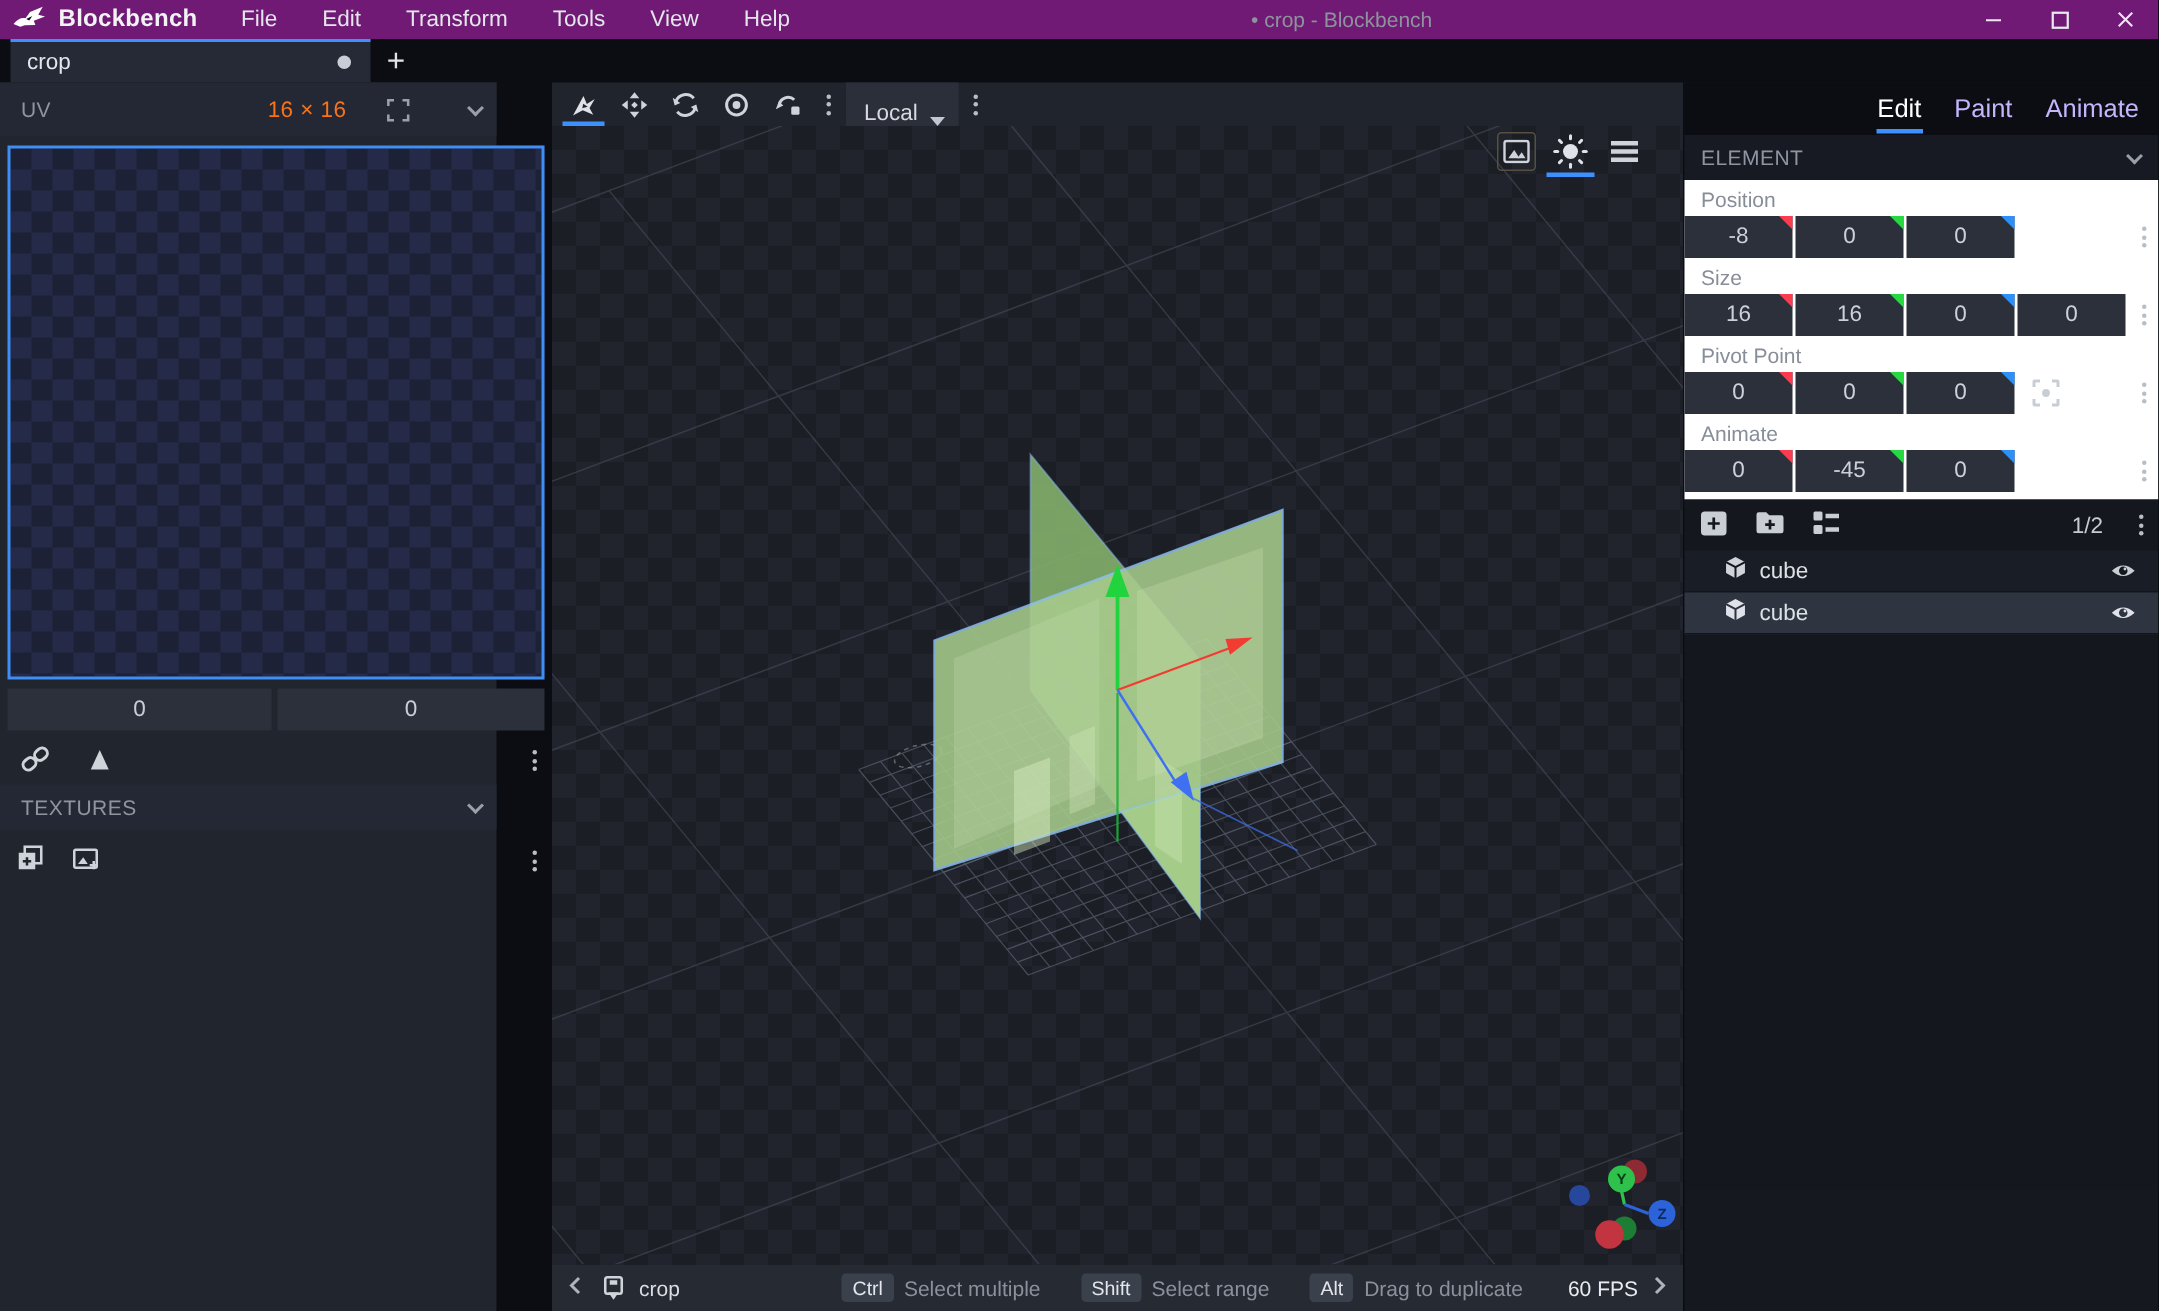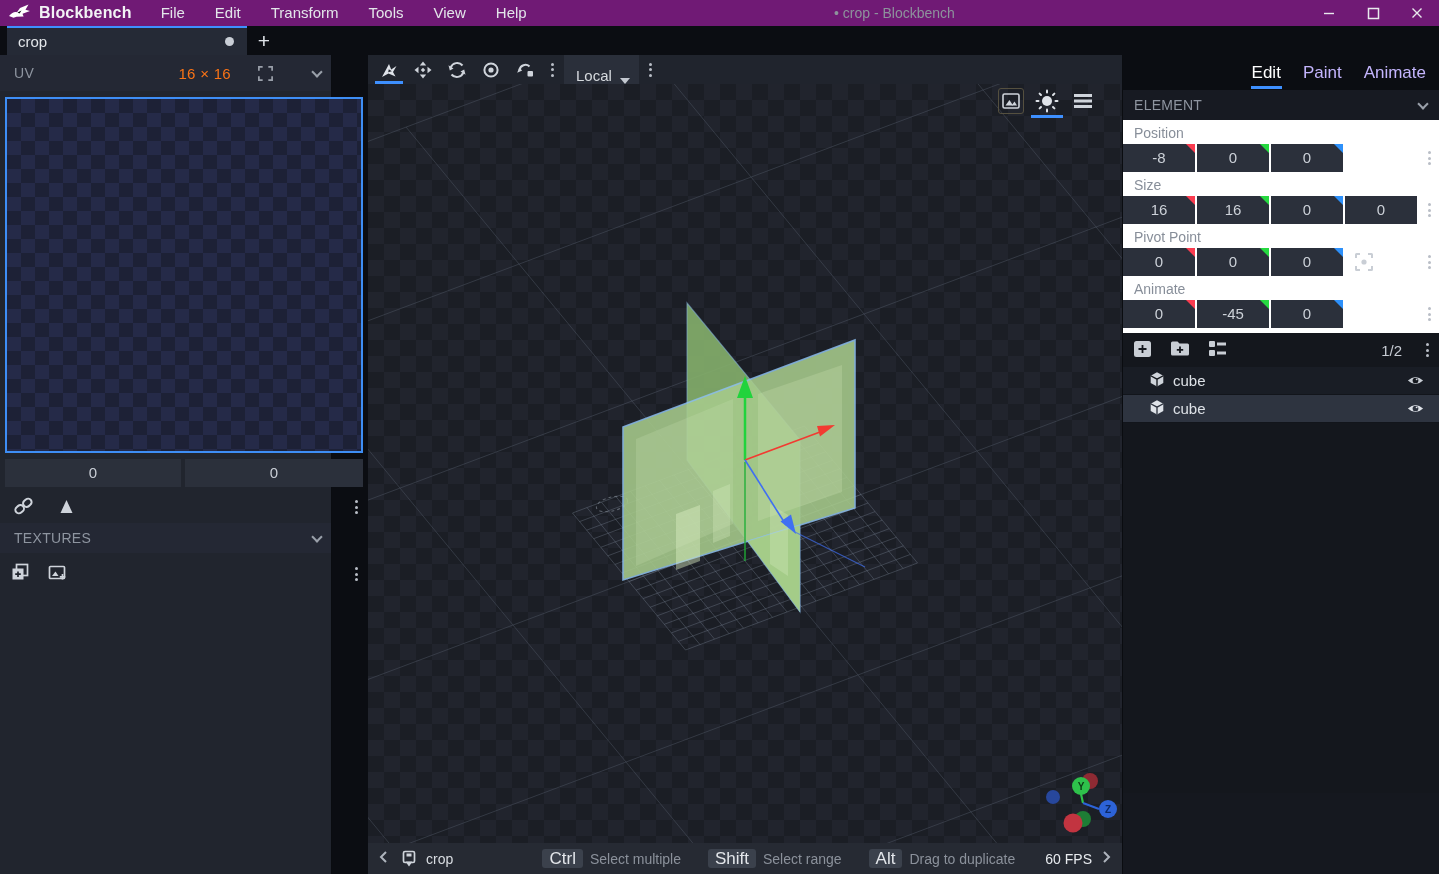--- a/index.html
+++ b/index.html
@@ -62,21 +62,21 @@
     background-size:32px 32px; }
   .scene { position:absolute; left:0; top:0; }
   .vp-corner { position:absolute; right:26px; top:4px; display:flex; align-items:flex-start; gap:10px; }
   .vc-btn { position:relative; width:26px; height:26px; display:flex; align-items:center; justify-content:center; }
   .vc-box { border:1px solid #55503f; border-radius:3px; }
   .vc-btn.sel::after { content:""; position:absolute; left:-3px; right:-3px; bottom:-4px; height:3px; background:#3e90ff; }
   
   .statusbar { position:absolute; left:0; bottom:0; width:754px; height:31px; background:#262a33; display:flex; align-items:center; padding:0 10px; color:#9aa1ab; font-size:14px; }
   .sb-name { color:#d9dde2; margin-left:8px; }
   .hint { display:flex; align-items:center; gap:7px; margin-left:27px; }
-  .key-badge { background:#3b414c; color:#e3e6ea; font-size:17px; border-radius:3px; padding:2px 7px; line-height:15px; }
+  .key-badge { background:#3b414c; color:#e3e6ea; font-size:13px; border-radius:3px; padding:2px 7px; line-height:15px; }
   .hint-text { color:#8b919b; font-size:14px; }
   .fps { color:#e8ebef; margin-left:30px; margin-right:10px; }
   
   .rp { position:absolute; left:1122px; top:55px; width:317px; height:819px; background:#15181f; border-left:1px solid #0a0c10; }
   .mode-tabs { height:35px; background:#0b0d12; display:flex; justify-content:flex-end; align-items:center; gap:20px; padding-right:12px; }
   .mode-tab { font-size:17px; color:#c4b5fd; position:relative; padding:4px 1px; }
   .mode-tab.sel { color:#ffffff; }
   .mode-tab.sel::after { content:""; position:absolute; left:0; right:0; bottom:-2px; height:2.5px; background:#3e90ff; }
   .rp-section-header { height:30px; display:flex; align-items:center; padding:0 12px 0 11px; color:#8e95a0; font-size:14px; letter-spacing:.3px; background:#171a22; }
   .rp-section-header .hicon { margin-left:12px; display:flex; align-items:center; }

